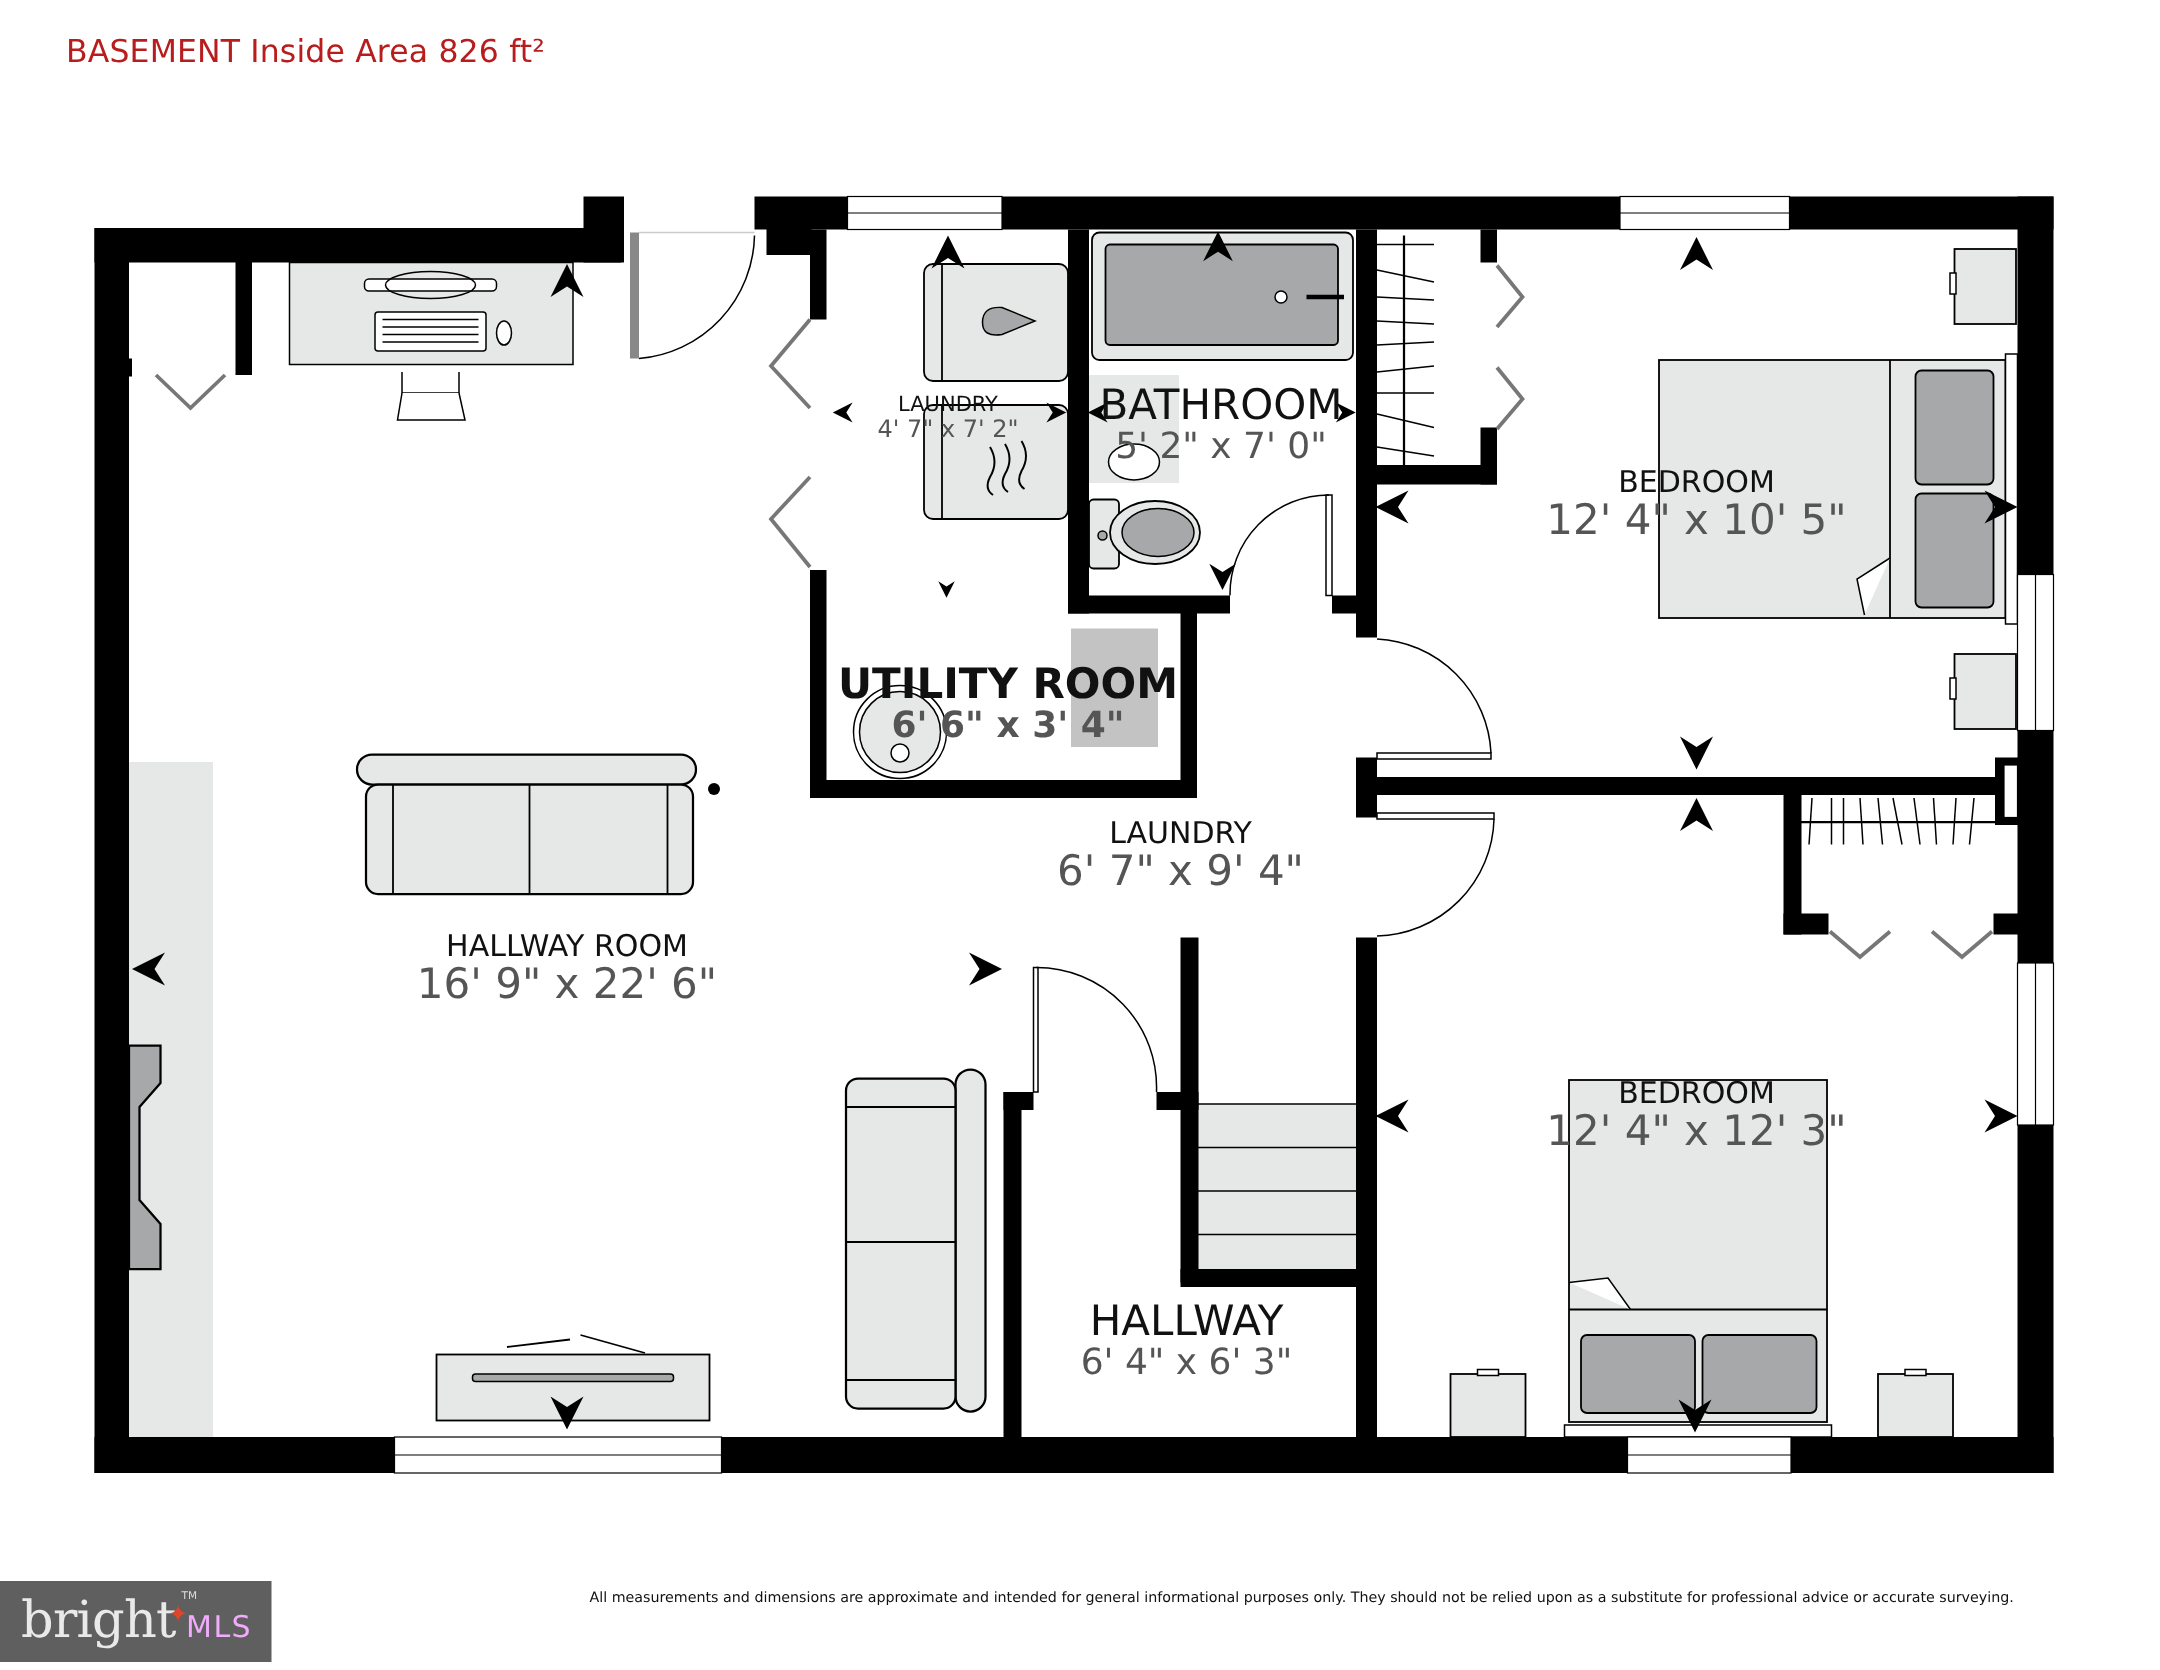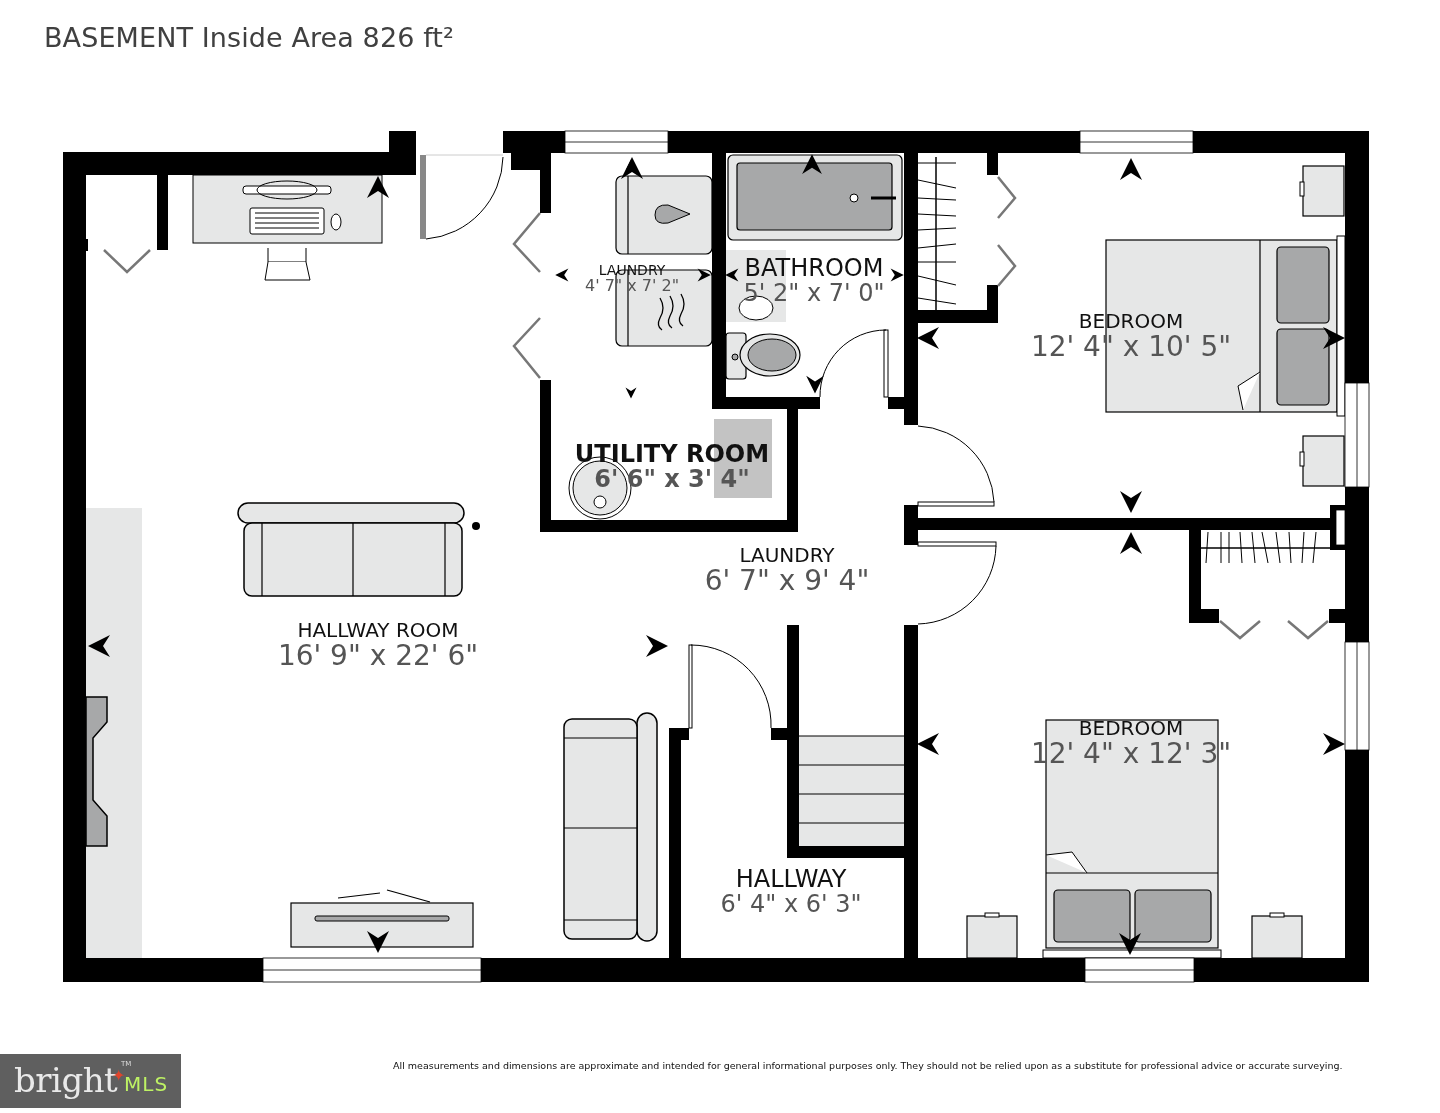--- a/index.html
+++ b/index.html
@@ -1,32 +1,32 @@
 <!DOCTYPE html>
 <html><head>
 <meta charset="utf-8">
 <style>
   html, body { margin:0; padding:0; background:#ffffff; }
   body { width:1440px; height:1113px; position:relative; overflow:hidden; font-family:"DejaVu Sans", sans-serif; }
-  .plan-title { position:absolute; left:44px; top:22px; font-size:27px; color:#404040; letter-spacing:0.1px; }
+  .plan-title { position:absolute; left:44px; top:22px; font-size:21px; color:#b91c1c; letter-spacing:0.1px; }
   svg.plan { position:absolute; left:0; top:0; }
   .room-label { position:absolute; text-align:center; transform:translateX(-50%); white-space:nowrap; line-height:1; }
   .room-name { color:#111; display:block; }
   .room-dim { color:#555; display:block; }
   .lg .room-name { font-size:20px; }
   .lg .room-dim { font-size:28px; margin-top:2px; }
   .sm .room-name { font-size:19px; }
   .sm .room-dim { font-size:19px; margin-top:1px; }
-  .md .room-name { font-size:24px; }
+  .md .room-name { font-size:28px; }
   .md .room-dim { font-size:24px; margin-top:1px; }
   .logo { position:absolute; left:0; top:1054px; width:181px; height:54px; background:#5f5f5f; }
   .logo-bright { position:absolute; left:14px; top:6px; font-family:"DejaVu Serif", serif; font-size:34px; color:#e9e9e9; letter-spacing:-0.5px; }
   .logo-star { position:absolute; left:112px; top:12px; color:#e0452c; font-size:16px; }
   .logo-tm { position:absolute; left:121px; top:6px; color:#ddd; font-size:7px; }
-  .logo-mls { position:absolute; left:124px; top:18px; color:#bef264; font-size:20px; letter-spacing:1px; }
+  .logo-mls { position:absolute; left:124px; top:18px; color:#f0abfc; font-size:20px; letter-spacing:1px; }
   .disclaimer { position:absolute; left:393px; top:1060px; font-size:9.5px; color:#111; white-space:nowrap; }
 </style>
 </head>
 <body>
 
 <div class="plan-title">BASEMENT Inside Area 826 ft²</div>
 
 <svg class="plan" width="1440" height="1113" viewBox="0 0 1440 1113">
   <defs>
     <symbol id="arr" viewBox="-12 -14 24 24">

